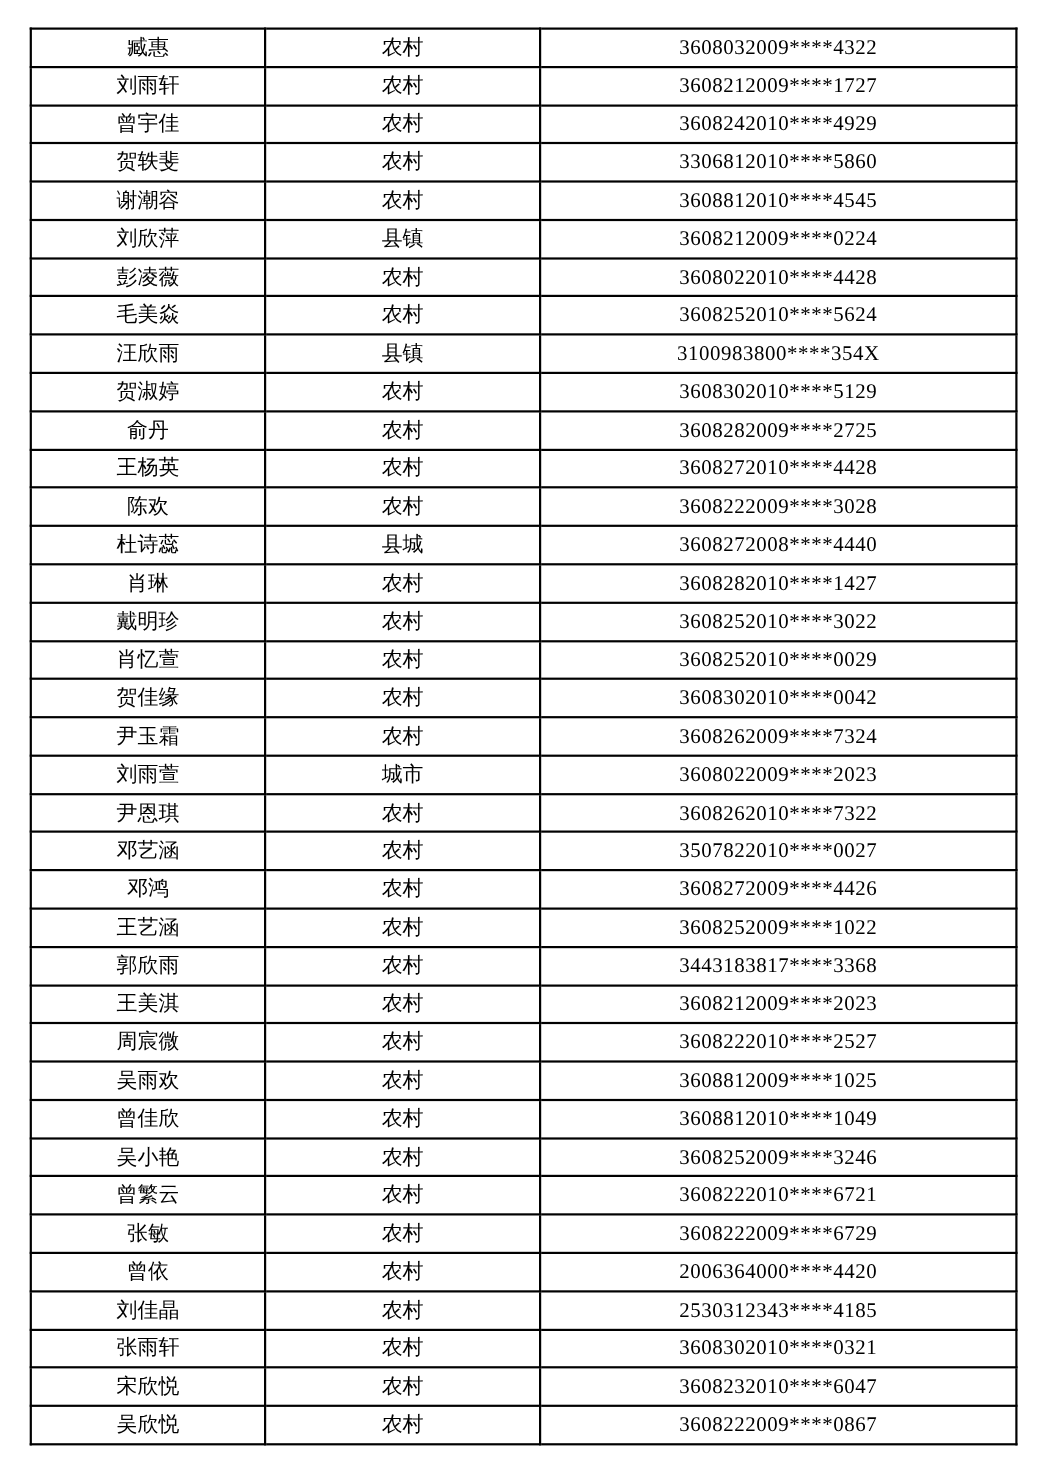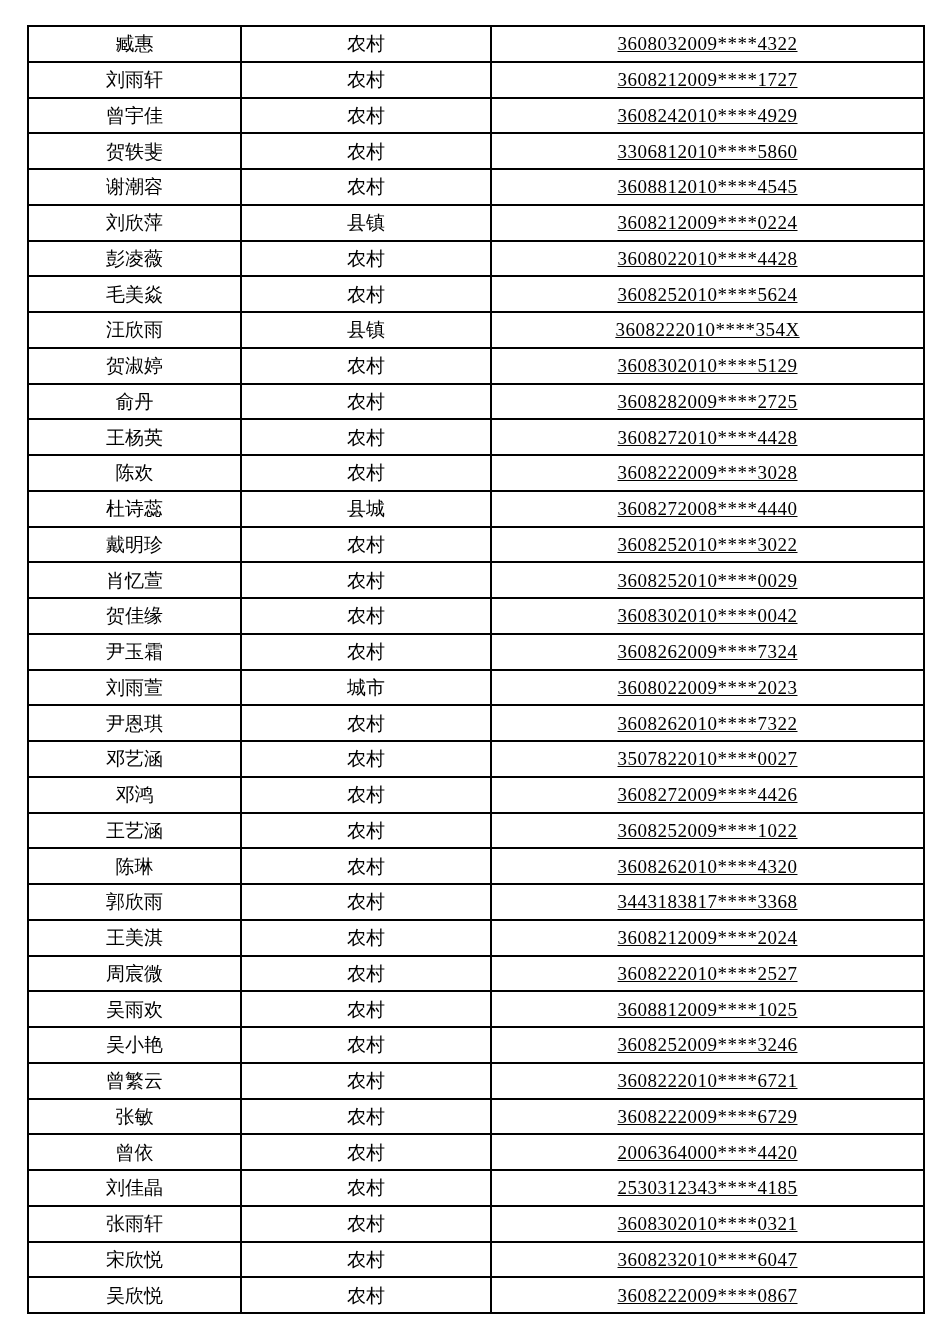--- a/index.html
+++ b/index.html
@@ -33,21 +33,21 @@
     font-size: 19px;
     line-height: 1;
     padding: 0;
     overflow: hidden;
     white-space: nowrap;
   }
   table.roster { border: 2px solid #0f172a; }
   col.c-name { width: 213px; }
   col.c-res  { width: 250px; }
   col.c-id   { width: 433px; }
-  td.id-cell { letter-spacing: 0.5px; text-decoration: underline; }
+  td.id-cell { letter-spacing: 0.5px; }
 </style>
 </head>
 <body>
 
 <div class="page">
   <table class="roster">
     <colgroup>
       <col class="c-name">
       <col class="c-res">
       <col class="c-id">
@@ -89,21 +89,21 @@
     <td class="id-cell">3608022010****4428</td>
   </tr>
         <tr>
     <td class="name-cell">毛美焱</td>
     <td class="residence-cell">农村</td>
     <td class="id-cell">3608252010****5624</td>
   </tr>
         <tr>
     <td class="name-cell">汪欣雨</td>
     <td class="residence-cell">县镇</td>
-    <td class="id-cell">3608222010****354X</td>
+    <td class="id-cell">3100983800****354X</td>
   </tr>
         <tr>
     <td class="name-cell">贺淑婷</td>
     <td class="residence-cell">农村</td>
     <td class="id-cell">3608302010****5129</td>
   </tr>
         <tr>
     <td class="name-cell">俞丹</td>
     <td class="residence-cell">农村</td>
     <td class="id-cell">3608282009****2725</td>
@@ -117,20 +117,25 @@
     <td class="name-cell">陈欢</td>
     <td class="residence-cell">农村</td>
     <td class="id-cell">3608222009****3028</td>
   </tr>
         <tr>
     <td class="name-cell">杜诗蕊</td>
     <td class="residence-cell">县城</td>
     <td class="id-cell">3608272008****4440</td>
   </tr>
         <tr>
+    <td class="name-cell">肖琳</td>
+    <td class="residence-cell">农村</td>
+    <td class="id-cell">3608282010****1427</td>
+  </tr>
+        <tr>
     <td class="name-cell">戴明珍</td>
     <td class="residence-cell">农村</td>
     <td class="id-cell">3608252010****3022</td>
   </tr>
         <tr>
     <td class="name-cell">肖忆萱</td>
     <td class="residence-cell">农村</td>
     <td class="id-cell">3608252010****0029</td>
   </tr>
         <tr>
@@ -162,43 +167,43 @@
     <td class="name-cell">邓鸿</td>
     <td class="residence-cell">农村</td>
     <td class="id-cell">3608272009****4426</td>
   </tr>
         <tr>
     <td class="name-cell">王艺涵</td>
     <td class="residence-cell">农村</td>
     <td class="id-cell">3608252009****1022</td>
   </tr>
         <tr>
-    <td class="name-cell">陈琳</td>
-    <td class="residence-cell">农村</td>
-    <td class="id-cell">3608262010****4320</td>
-  </tr>
-        <tr>
     <td class="name-cell">郭欣雨</td>
     <td class="residence-cell">农村</td>
     <td class="id-cell">3443183817****3368</td>
   </tr>
         <tr>
     <td class="name-cell">王美淇</td>
     <td class="residence-cell">农村</td>
-    <td class="id-cell">3608212009****2024</td>
+    <td class="id-cell">3608212009****2023</td>
   </tr>
         <tr>
     <td class="name-cell">周宸微</td>
     <td class="residence-cell">农村</td>
     <td class="id-cell">3608222010****2527</td>
   </tr>
         <tr>
     <td class="name-cell">吴雨欢</td>
     <td class="residence-cell">农村</td>
     <td class="id-cell">3608812009****1025</td>
+  </tr>
+        <tr>
+    <td class="name-cell">曾佳欣</td>
+    <td class="residence-cell">农村</td>
+    <td class="id-cell">3608812010****1049</td>
   </tr>
         <tr>
     <td class="name-cell">吴小艳</td>
     <td class="residence-cell">农村</td>
     <td class="id-cell">3608252009****3246</td>
   </tr>
         <tr>
     <td class="name-cell">曾繁云</td>
     <td class="residence-cell">农村</td>
     <td class="id-cell">3608222010****6721</td>

